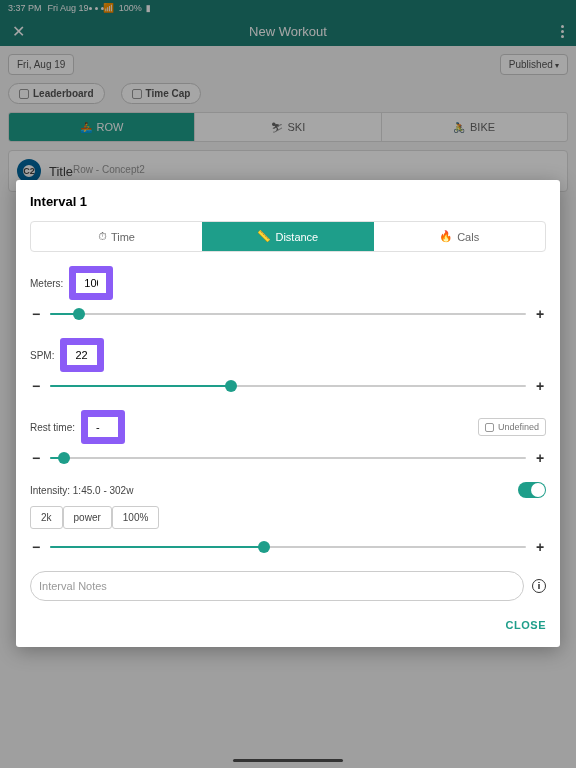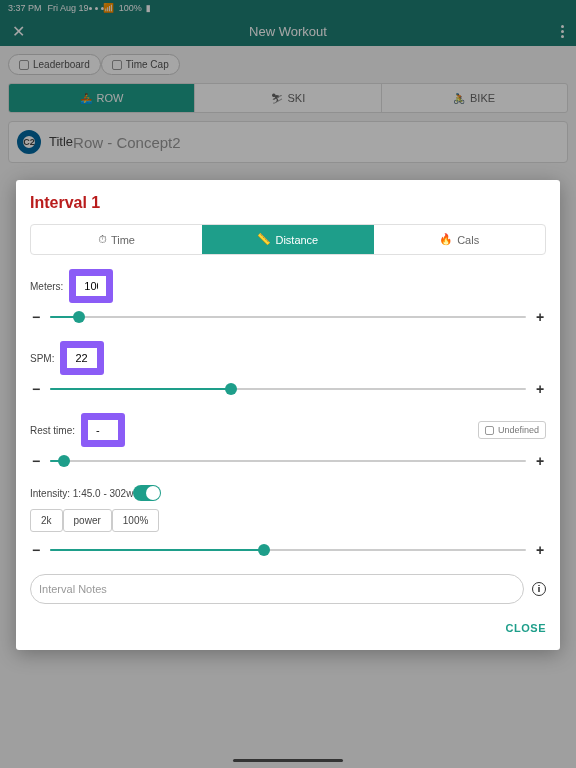--- a/index.html
+++ b/index.html
@@ -14,56 +14,56 @@
     .close-x { font-size: 16px; font-weight: 300; }
     .dots { display: flex; flex-direction: column; gap: 2px; }
     .dots span { width: 3px; height: 3px; background: white; border-radius: 50%; }
     
     .page-bg { position: absolute; top: 46px; left: 0; right: 0; bottom: 0; background: #f5f5f5; padding: 8px; }
     
     .date-row { display: flex; justify-content: space-between; margin-bottom: 8px; }
     .date-chip, .published-chip { background: white; border: 1px solid #ccc; border-radius: 4px; padding: 4px 8px; font-size: 10px; color: #555; }
     .published-chip::after { content: ' ▾'; font-size: 8px; }
     
-    .options-row { display: flex; gap: 0; margin-bottom: 8px; }
+    .options-row { display: flex; gap: 16px; margin-bottom: 8px; font-weight: bold; }
     .check-chip { background: white; border: 1px solid #ccc; border-radius: 12px; padding: 4px 10px; font-size: 10px; color: #555; display: flex; align-items: center; gap: 4px; }
     .check-box { width: 10px; height: 10px; border: 1px solid #999; border-radius: 2px; }
     
     .tabs { display: flex; border: 1px solid #ddd; border-radius: 3px; overflow: hidden; margin-bottom: 8px; background: white; }
     .tab { flex: 1; padding: 8px; text-align: center; font-size: 11px; color: #666; border-right: 1px solid #ddd; display: flex; align-items: center; justify-content: center; gap: 4px; }
     .tab:last-child { border-right: none; }
     .tab.active { background: #1e9e8a; color: white; font-weight: 500; }
     
     .title-card { background: white; border: 1px solid #ddd; border-radius: 4px; padding: 8px; display: flex; align-items: center; gap: 8px; }
     .c2-badge { width: 24px; height: 24px; border-radius: 50%; border: 6px solid #0369a1; display: flex; align-items: center; justify-content: center; font-size: 9px; font-weight: bold; color: #444; }
     .title-text { display: flex; flex-direction: row; }
     .title-main { font-size: 13px; color: #444; font-weight: 500; }
-    .title-sub { font-size: 15px; color: #999; }
+    .title-sub { font-size: 10px; color: #999; }
     
     .overlay { position: absolute; inset: 0; background: rgba(0,0,0,0.35); z-index: 10; }
     .modal { position: absolute; top: 180px; left: 16px; right: 16px; background: white; border-radius: 3px; z-index: 20; box-shadow: 0 4px 20px rgba(0,0,0,0.3); padding: 14px; }
-    .modal-title { font-size: 16px; font-weight: 600; color: #b91c1c; margin-bottom: 12px; }
+    .modal-title { font-size: 13px; font-weight: 600; color: #000000; margin-bottom: 12px; }
     
     .interval-tabs-wrap { border: 1px solid #e0e0e0; border-radius: 4px; display: flex; overflow: hidden; margin-bottom: 14px; }
     .interval-tab { flex: 1; padding: 8px; text-align: center; font-size: 11px; color: #666; display: flex; align-items: center; justify-content: center; gap: 4px; }
     .interval-tab.active { background: #1e9e8a; color: white; font-weight: 500; }
     
     .slider-row { margin-bottom: 16px; }
     .slider-label-row { display: flex; align-items: center; gap: 6px; margin-bottom: 6px; font-size: 10px; color: #444; }
     .input-box { border: 7px solid #8b5cf6; border-radius: 3px; padding: 4px 8px; font-size: 11px; width: 44px; text-align: left; }
     .undefined-chip { margin-left: auto; display: flex; align-items: center; gap: 4px; border: 1px solid #ccc; border-radius: 3px; padding: 3px 6px; font-size: 9px; color: #777; }
     .undefined-chip .cb { width: 9px; height: 9px; border: 1px solid #999; border-radius: 2px; }
     
     .slider-track-wrap { display: flex; align-items: center; gap: 8px; }
     .pm { font-size: 14px; font-weight: bold; color: #333; cursor: pointer; width: 12px; text-align: center; }
     .track { flex: 1; height: 2px; background: #ccc; position: relative; border-radius: 2px; }
     .fill { position: absolute; left: 0; top: 0; bottom: 0; background: #1e9e8a; border-radius: 2px; }
     .thumb { position: absolute; top: 50%; transform: translate(-50%, -50%); width: 12px; height: 12px; background: #1e9e8a; border-radius: 50%; }
     
-    .intensity-row { display: flex; align-items: center; margin-bottom: 8px; }
+    .intensity-row { display: flex; align-items: center; justify-content: space-between; margin-bottom: 8px; }
     .intensity-label { font-size: 10px; color: #444; }
     .toggle { width: 28px; height: 16px; background: #1e9e8a; border-radius: 8px; position: relative; }
     .toggle .knob { position: absolute; right: 1px; top: 1px; width: 14px; height: 14px; background: white; border-radius: 50%; }
     
     .pills { display: flex; gap: 0; margin-bottom: 10px; }
     .pill { border: 1px solid #ccc; border-radius: 3px; padding: 5px 10px; font-size: 10px; color: #444; }
     
     .notes-row { display: flex; align-items: center; gap: 8px; margin-top: 14px; }
     .notes-input { flex: 1; border: 1px solid #ccc; border-radius: 15px; padding: 8px; font-size: 11px; color: #999; }
     .info-icon { width: 14px; height: 14px; border: 1.5px solid #333; border-radius: 50%; font-size: 9px; display: flex; align-items: center; justify-content: center; font-weight: bold; }
@@ -98,20 +98,24 @@
   <span class="close-x">✕</span>
   <span class="header-title">New Workout</span>
   <div class="dots">
       <span></span>
       <span></span>
       <span></span>
     </div>
 </div>
 
 <div class="page-bg">
+  <div class="date-row">
+    <div class="date-chip">Fri, Aug 19</div>
+    <div class="published-chip">Published</div>
+  </div>
   <div class="options-row">
     <div class="check-chip">
         <span class="check-box"></span>
         <span>Leaderboard</span>
       </div>
     <div class="check-chip">
         <span class="check-box"></span>
         <span>Time Cap</span>
       </div>
   </div>

